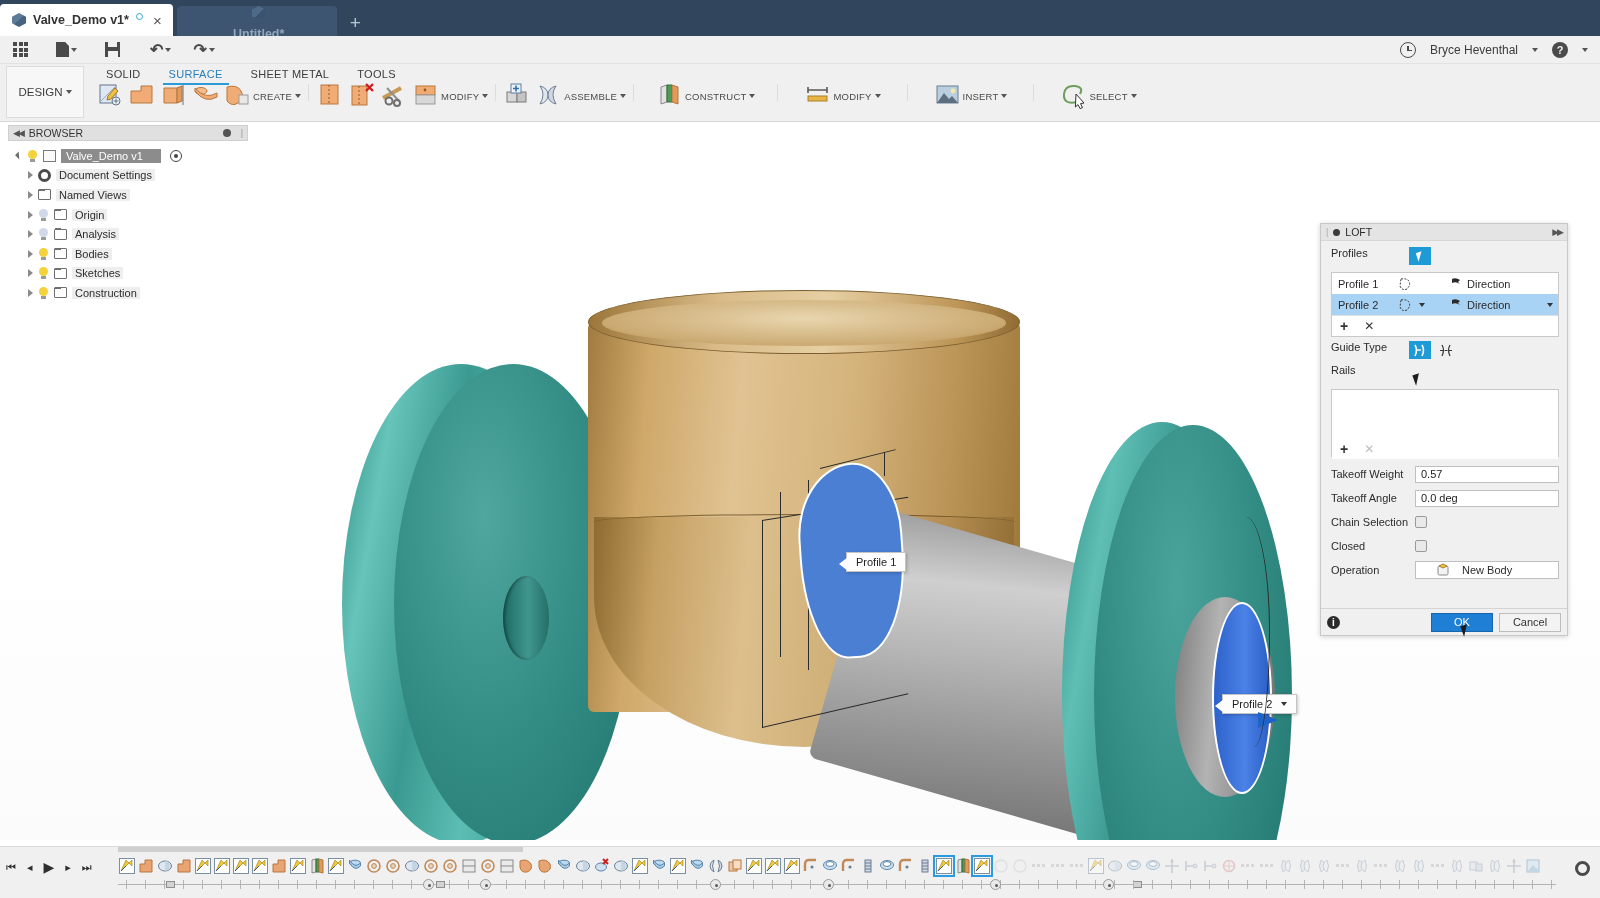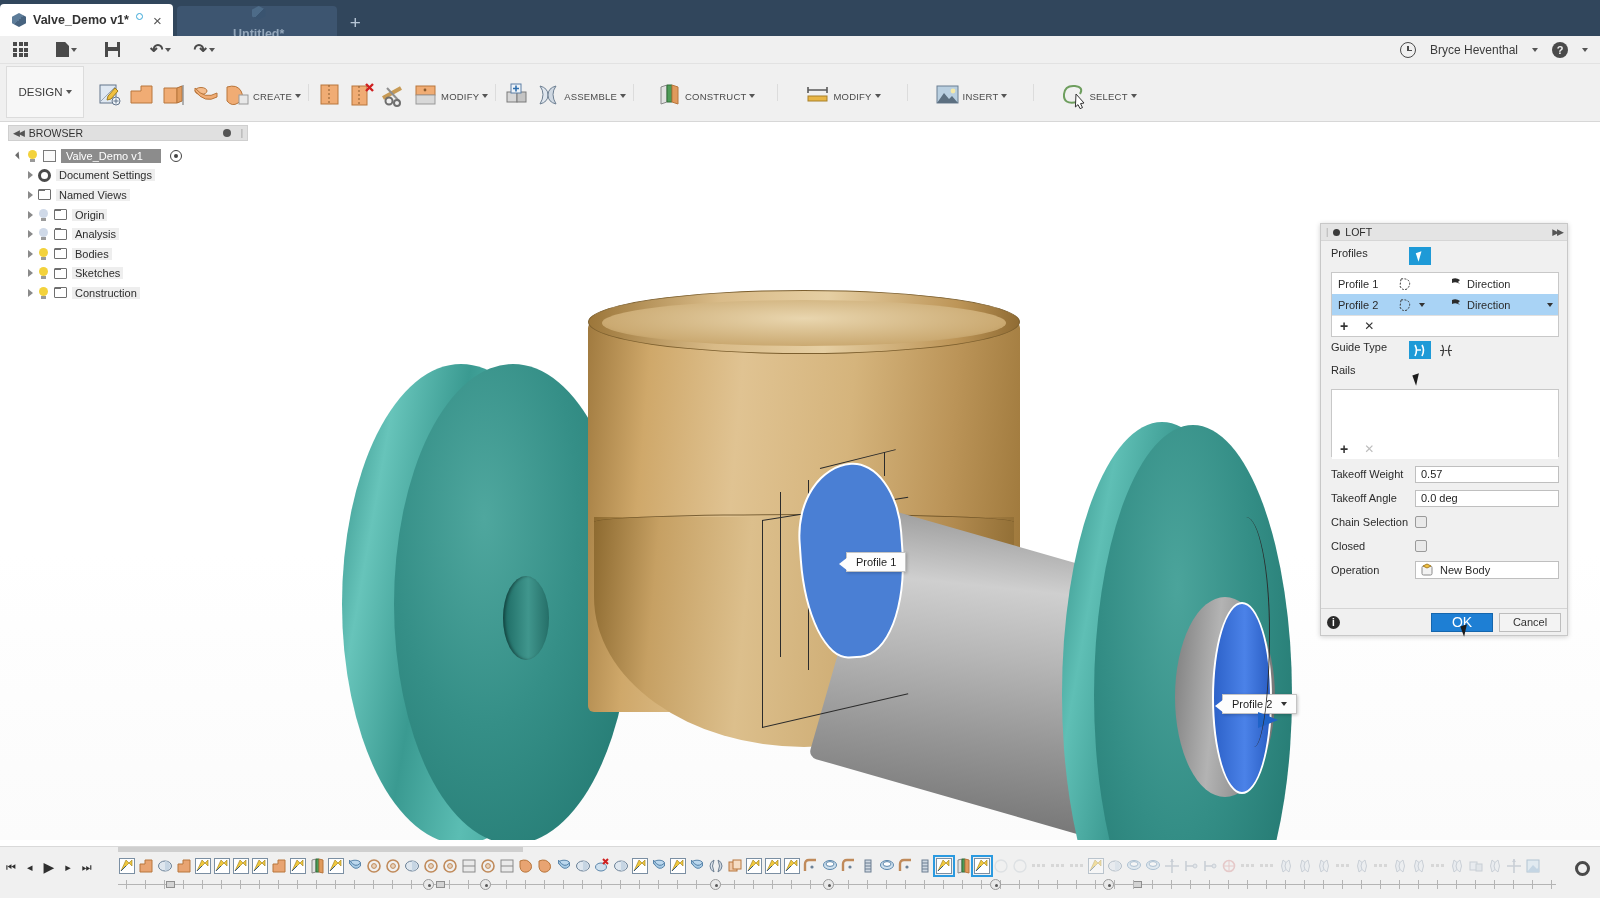--- a/index.html
+++ b/index.html
@@ -267,30 +267,30 @@
   .x-g.dim { color: #bdbdbd; }
   .gt-btn { width: 22px; height: 18px; border: 1px solid #bdbdbd; background: #fff; display:flex; align-items:center; justify-content:center; }
   .gt-btn.on { background: #1e9ad7; border-color: #1e9ad7; }
   .railsbox { border: 1px solid #c8c8c8; background: #fff; height: 68px; margin-top: 2px; }
   .fieldrow { display: flex; align-items: center; height: 24px; }
   .fieldrow .lbl { width: 84px; }
   .inp { flex: 1; height: 17px; border: 1px solid #bfbfbf; background: #fff;
     display: flex; align-items: center; padding: 0 5px; font-size: 11px; color: #222; }
   .chk { width: 12px; height: 12px; border: 1px solid #9a9a9a; background: #e9e9e9; border-radius: 2px; }
   .opsel { flex: 1; height: 18px; border: 1px solid #bfbfbf; background: #fff;
-    display: flex; align-items: center; gap: 6px; padding: 0 4px; }
+    display: flex; align-items: center; gap: 12px; padding: 0 20px; }
   .loft-ft {
     position: absolute; left: 0; bottom: 0; width: 246px; height: 27px;
     border-top: 1px solid #d4d4d4; background: #f0f0f0;
     display: flex; align-items: center; padding: 0 6px; gap: 6px;
   }
   .info-ic { width: 13px; height: 13px; border-radius: 50%; background: #2b2b2b; color: #fff;
     font-size: 10px; font-weight: bold; display: flex; align-items: center; justify-content: center; }
   .btn-ok { margin-left: auto; width: 62px; height: 19px; background: #1e7fd4; border: 1px solid #1566ad;
-    color: #fff; font-size: 14px; display: flex; align-items: center; justify-content: center; }
+    color: #fff; font-size: 11px; display: flex; align-items: center; justify-content: center; }
   .btn-cancel { width: 62px; height: 19px; background: #f3f3f3; border: 1px solid #bdbdbd;
     color: #333; font-size: 11px; display: flex; align-items: center; justify-content: center; }
   .mouse-ptr { position: absolute; width: 0; height: 0;
     border-left: 7px solid #1c1c1c; border-bottom: 11px solid transparent; transform: rotate(-20deg); }
 
   
   .timeline {
     position: absolute; left: 0; top: 846px; width: 1600px; height: 52px;
     background: #f0f0f0; border-top: 1px solid #d9d9d9;
   }
@@ -368,20 +368,26 @@
       <span class="caret-s"></span>
     </div>
   </div>
 
   <div class="ribbon">
     <div class="design-box">
       <span>DESIGN</span>
       <span class="caret-s"></span>
     </div>
 
+    <div class="ribbon-tabs">
+      <div class="rtab">SOLID</div>
+      <div class="rtab active">SURFACE</div>
+      <div class="rtab">SHEET METAL</div>
+      <div class="rtab">TOOLS</div>
+    </div>
 
     <div class="panels">
 
       <div class="panel">
         <div class="panel-icons">
           <span class="ic">
             <svg width="30" height="27" viewBox="0 0 30 27">
                 <rect x="5" y="3" width="16" height="18" fill="#dfe8f2" stroke="#63748a"></rect>
                 <path d="M6 19 L20 5" stroke="#9aa7b6"></path>
                 <path d="M13 14 l7-8 3 3 -7 8 -4 1z" fill="#f0c040" stroke="#9c7b1f"></path>

